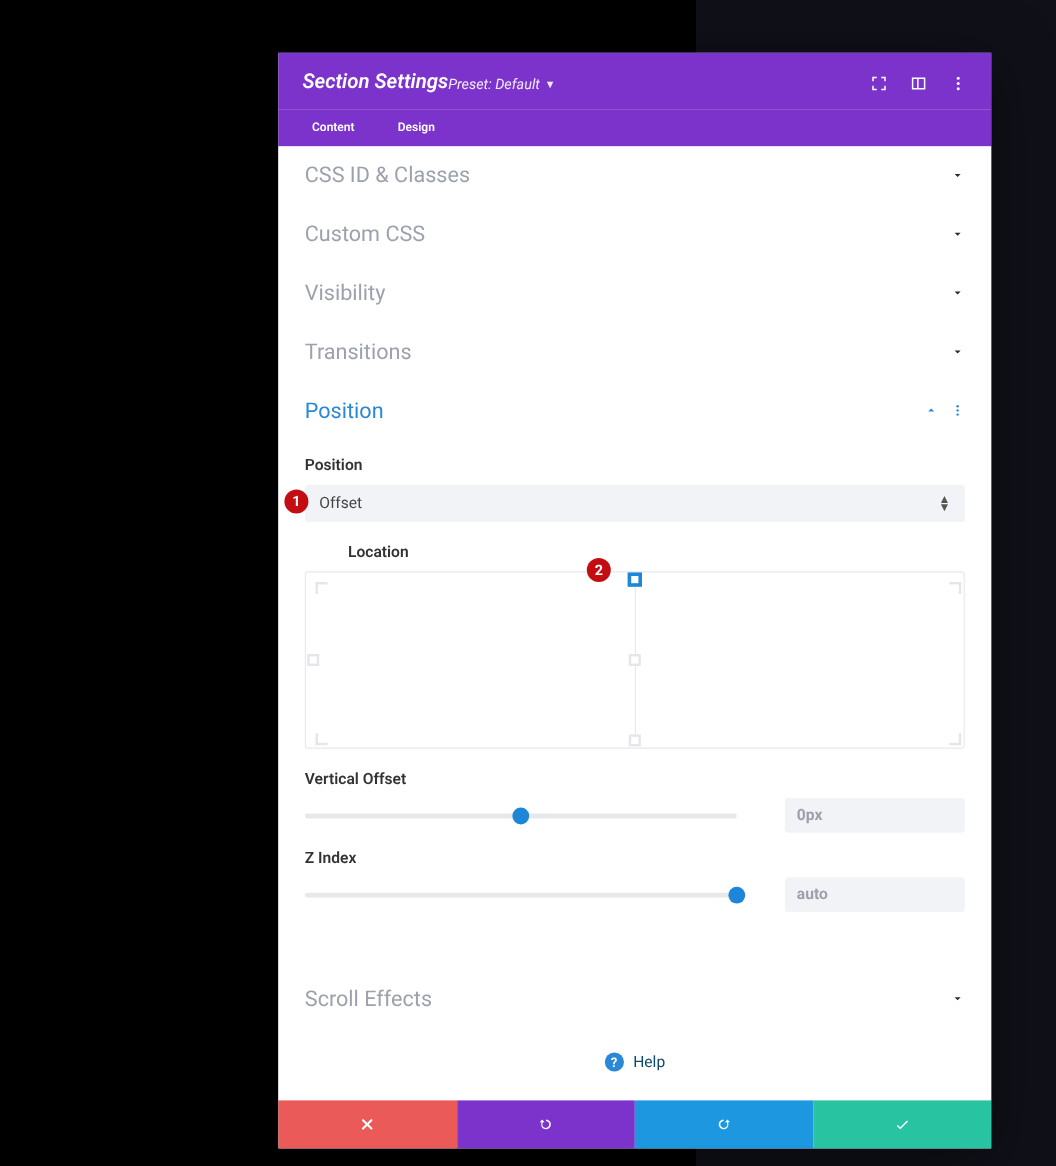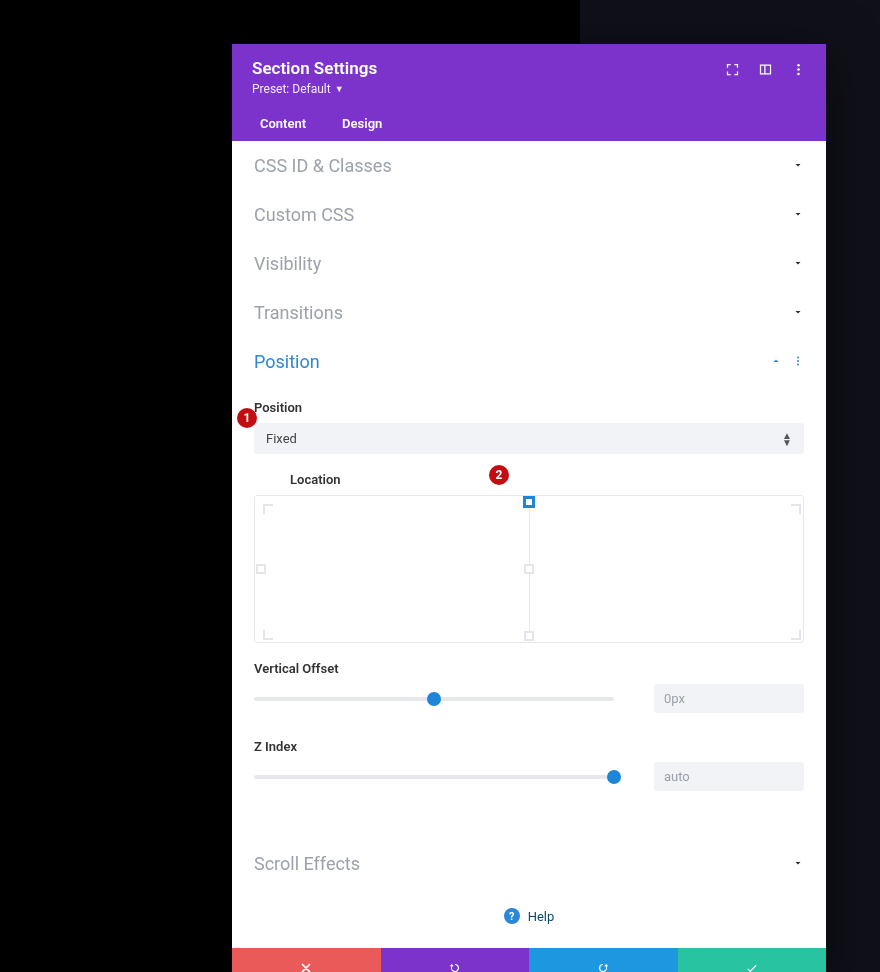--- a/index.html
+++ b/index.html
@@ -26,36 +26,36 @@
   }
   
   .panel-header {
     background: #7c33cc;
     color: #fff;
     padding: 14px 20px 10px 20px;
     display: flex;
     align-items: flex-start;
     justify-content: space-between;
   }
-  .panel-header .title-block { display: flex; flex-direction: column; }
+  .panel-header .title-block { display: flex; flex-direction: row; font-style: italic; }
   .panel-title { font-size: 17px; font-weight: 600; }
   .panel-preset { font-size: 12px; opacity: .9; margin-top: 4px; display:flex; align-items:center; gap:4px; cursor:pointer;}
   .panel-preset .caret { font-size: 9px; }
   .header-icons { display: flex; gap: 18px; align-items: center; margin-top: 4px;}
   .header-icons svg { width: 15px; height: 15px; fill: #fff; }
   
   .tabs {
     background: #7c33cc;
     display: flex;
     padding: 0 10px;
   }
   .tab {
     padding: 10px 18px;
     color: #fff;
-    font-size: 13px;
+    font-size: 10px;
     font-weight: 600;
     cursor: pointer;
   }
   .tab.active { background: #9b4adf; }
   
   .panel-body {
     flex: 1;
     overflow: auto;
     background: #fff;
   }
@@ -125,20 +125,21 @@
   .loc-corner.tl { border-left: 2px solid #e4e6ec; border-top: 2px solid #e4e6ec; }
   .loc-corner.tr { border-right: 2px solid #e4e6ec; border-top: 2px solid #e4e6ec; }
   .loc-corner.bl { border-left: 2px solid #e4e6ec; border-bottom: 2px solid #e4e6ec; }
   .loc-corner.br { border-right: 2px solid #e4e6ec; border-bottom: 2px solid #e4e6ec; }
   
   .slider-row {
     display: flex;
     align-items: center;
     gap: 40px;
     margin-bottom: 8px;
+    font-weight: bold;
   }
   .slider-track {
     position: relative;
     flex: 1;
     height: 4px;
     background: #e6e8ec;
     border-radius: 2px;
     cursor: pointer;
   }
   .slider-thumb {
@@ -304,21 +305,21 @@
               <circle cx="12" cy="19" r="2"></circle>
             </svg>
         </span>
       </span>
     </div>
 
     <div class="section-content">
 
       <div class="field-label">Position</div>
       <div class="select-field" style="position:relative;">
-        <span>Fixed</span>
+        <span>Offset</span>
         <span class="select-arrows">▲<br>▼</span>
       </div>
 
       <div class="field-label" style="margin-top:18px;padding-left:36px;">Location</div>
       <div class="location-grid">
         <div class="vline"></div>
 
         <div class="loc-handle loc-corner tl" style="left:8px; top:8px; transform:none;"></div>
         <div class="loc-handle loc-corner tr" style="right:0px; top:8px; left:auto; transform:translate(-2px,0);"></div>
         <div class="loc-handle loc-corner bl" style="left:8px; bottom:0px; top:auto; transform:translate(0,-2px);"></div>
@@ -331,21 +332,21 @@
       </div>
 
       <div class="field-label">Vertical Offset</div>
       <div class="slider-row">
         <div class="slider-track">
           <div class="slider-thumb" style="left:50%;"></div>
         </div>
         <div class="slider-value">0px</div>
       </div>
 
-      <div class="field-label" style="margin-top:26px;">Z Index</div>
+      <div class="field-label" style="margin-top:14px;">Z Index</div>
       <div class="slider-row">
         <div class="slider-track">
           <div class="slider-thumb" style="left:100%;"></div>
         </div>
         <div class="slider-value">auto</div>
       </div>
 
     </div>
 
     <div class="accordion-item" style="margin-top:20px;">

